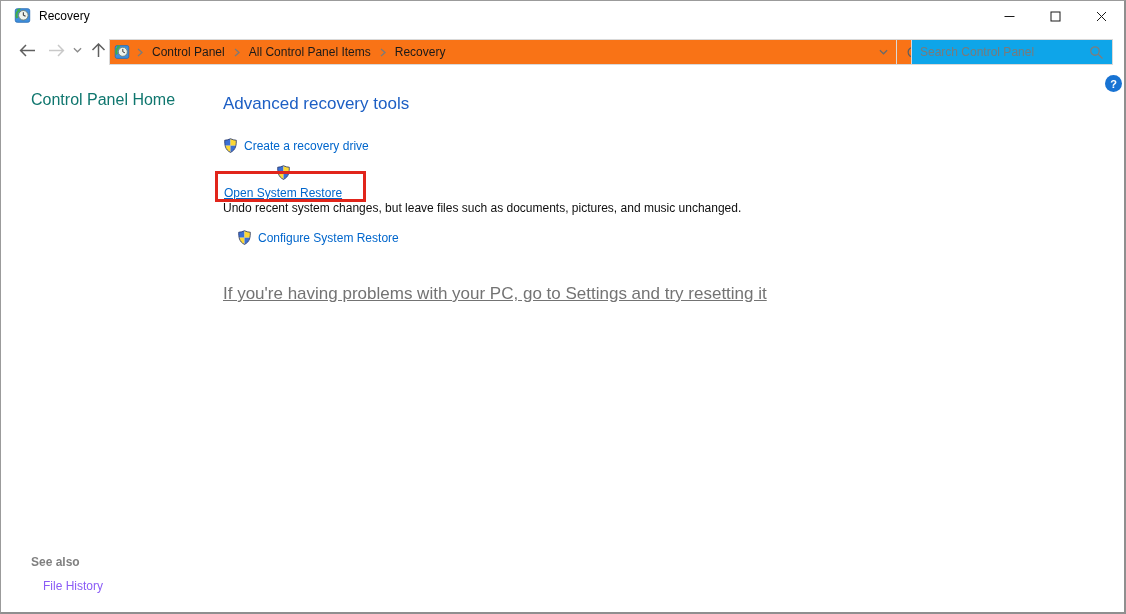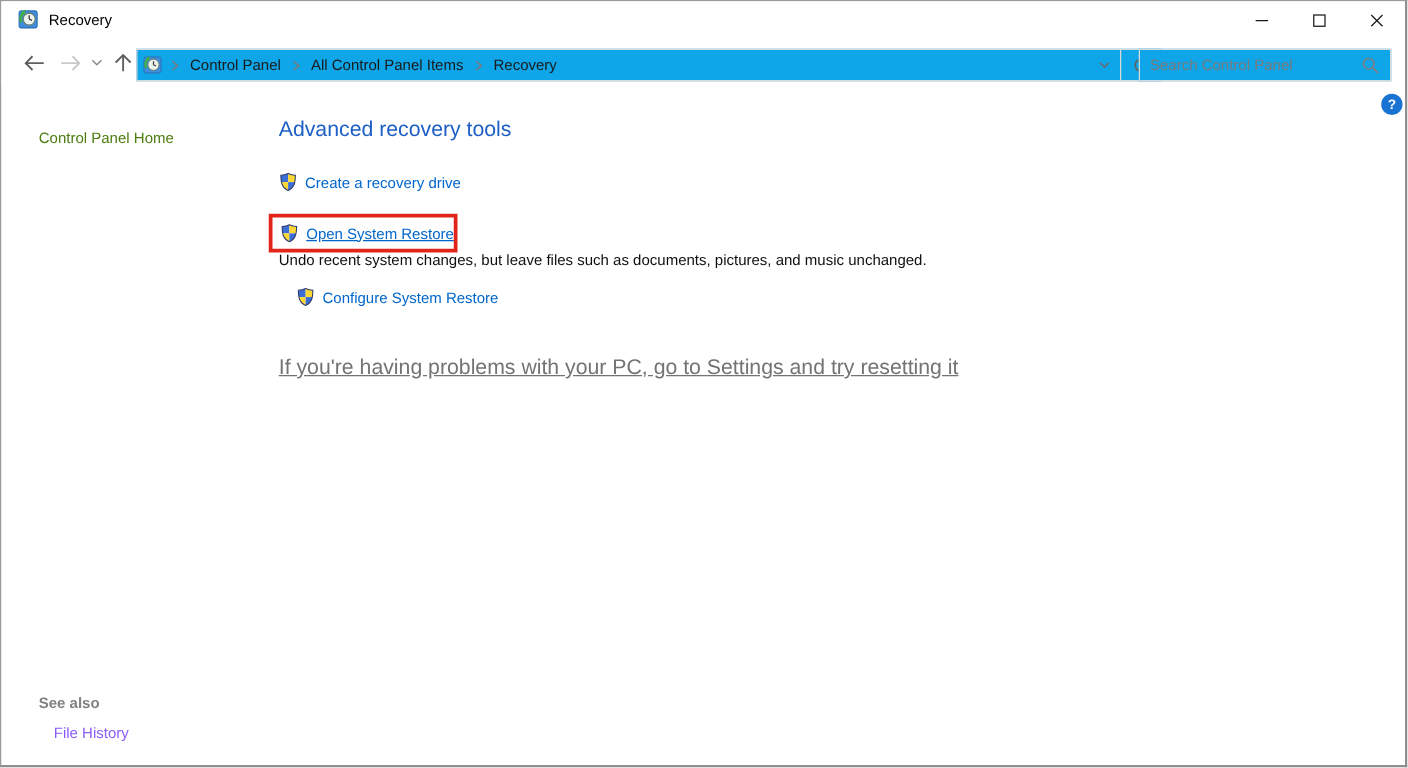--- a/index.html
+++ b/index.html
@@ -13,53 +13,53 @@
   .titlebar { position:absolute; left:0; top:0; width:100%; height:30px; background:#fff; }
   .titlebar-icon { position:absolute; left:13px; top:6px; width:17px; height:17px; }
   .title-text { position:absolute; left:38px; top:8px; font-size:12px; color:#000; }
   .win-controls { position:absolute; right:0; top:0; height:30px; display:flex; }
   .win-btn { width:46px; height:30px; display:flex; align-items:center; justify-content:center; background:transparent; border:none; cursor:pointer; }
   
   .navbar { position:absolute; left:0; top:30px; width:100%; height:38px; background:#fff; }
   .nav-arrow { position:absolute; top:0; height:38px; display:flex; align-items:center; justify-content:center; background:transparent; border:none; cursor:pointer; }
   .addressbar {
     position:absolute; left:108px; top:8px; width:820px; height:26px;
-    border:1px solid #d9d9d9; background:#0ea5e9; display:flex; align-items:center;
+    border:1px solid #d9d9d9; background:#f97316; display:flex; align-items:center;
   }
   .crumb-icon { width:16px; height:16px; margin-left:4px; flex:0 0 auto; }
   .crumb-sep { width:8px; height:9px; margin:0 6px; flex:0 0 auto; }
   .crumb-item { font-size:12px; color:#1a1a1a; white-space:nowrap; cursor:pointer; padding:4px 2px; }
   .addr-spacer { flex:1 1 auto; }
   .addr-drop { width:26px; height:24px; display:flex; align-items:center; justify-content:center; border:none; background:transparent; cursor:pointer; }
   .addr-divider { width:1px; height:24px; background:#d9d9d9; }
   .refresh-btn { width:31px; height:24px; display:flex; align-items:center; justify-content:center; border:none; background:transparent; cursor:pointer; }
   .searchbox {
     position:absolute; left:910px; top:8px; width:202px; height:26px;
     border:1px solid #d9d9d9; background:#0ea5e9; display:flex; align-items:center;
   }
   .searchbox input {
     flex:1 1 auto; border:none; outline:none; font-size:12px; color:#333;
     padding:0 4px 0 8px; font-family:"Liberation Sans", sans-serif; background:transparent;
   }
   .searchbox input::placeholder { color:#7a7a7a; opacity:1; }
   .search-icon { width:15px; height:15px; margin-right:8px; flex:0 0 auto; cursor:pointer; }
   
-  .sidebar-home { position:absolute; left:30px; top:102px; font-size:12px; color:#4d7c0f; cursor:pointer; }
+  .sidebar-home { position:absolute; left:30px; top:90px; font-size:16px; color:#0f766e; cursor:pointer; }
   .see-also { position:absolute; left:30px; top:554px; font-size:12px; color:#808080;font-weight:bold; }
   .file-history { position:absolute; left:42px; top:578px; font-size:12px; color:#8b5cf6; cursor:pointer; }
   
   .page-heading { position:absolute; left:222px; top:93px; font-size:17px; color:#1d5fc4; font-weight:400; }
   .task-row { position:absolute; display:flex; align-items:center; gap:6px; }
   .task-row .shield { width:15px; height:15px; flex:0 0 auto; }
   .task-link { font-size:12px; color:#0066cc; cursor:pointer; text-decoration:none; }
   .task-link.hovered { text-decoration:underline; }
   .task-desc { position:absolute; left:222px; font-size:12px; color:#0f0f0f; }
   .row-1 { left:222px; top:137px; }
   .desc-1 { top:155px; }
-  .row-2 { left:223px; top:178px; }
+  .row-2 { left:223px; top:164px;flex-direction:column; }
   .desc-2 { top:200px; }
   .row-3 { left:236px; top:229px; }
   .desc-3 { top:246px; }
   .settings-link { position:absolute; left:222px; top:283px; font-size:17px; color:#737373; cursor:pointer;text-decoration:underline; }
   .highlight-box {
     position:absolute; left:214px; top:170px; width:151px; height:31px;
     border:3px solid #e1251b; pointer-events:none;
   }
   .help-btn {
     position:absolute; left:1104px; top:74px; width:17px; height:17px; border-radius:50%;

